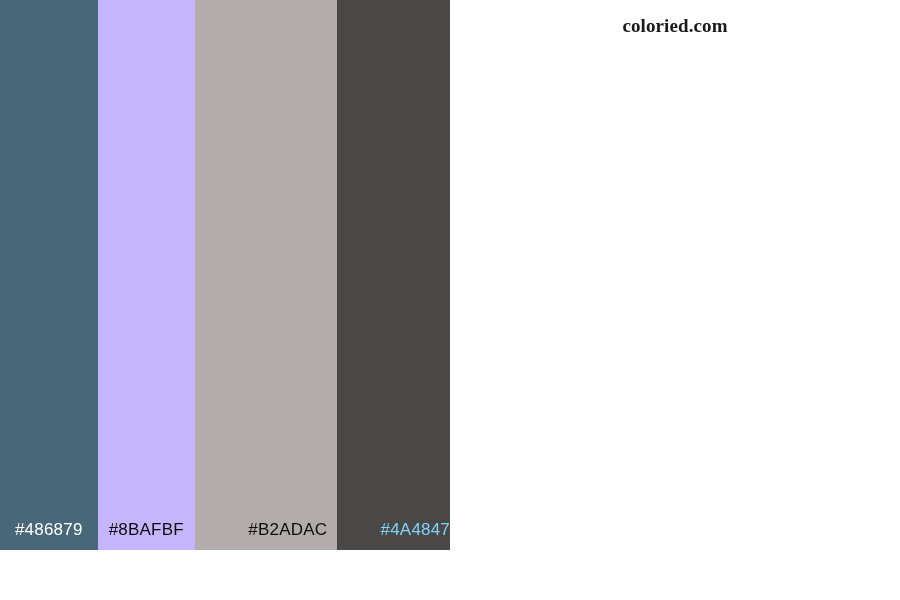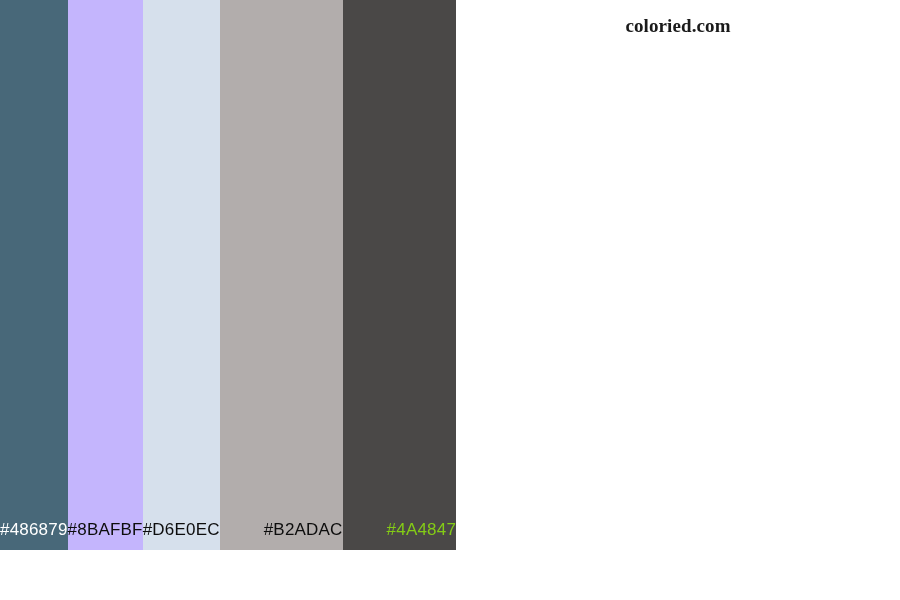--- a/index.html
+++ b/index.html
@@ -72,30 +72,27 @@
   <div id="swatch-strip">
 
     <div class="swatch" style="background-color: rgb(72, 104, 121);">
       <span class="swatch-label" style="color: rgb(255, 255, 255);">#486879</span>
     </div>
 
     <div class="swatch" style="background-color: #c4b5fd;">
       <span class="swatch-label" style="color: rgb(13, 13, 13);">#8BAFBF</span>
     </div>
 
-    <div class="swatch" style="background-color: rgb(214, 224, 236);">
-      <span class="swatch-label" style="color: rgb(13, 13, 13);">#D6E0EC</span>
-    </div>
 
     <div class="swatch" style="background-color: rgb(178, 173, 172); padding-left: 44px;">
       <span class="swatch-label" style="color: rgb(13, 13, 13);">#B2ADAC</span>
     </div>
 
     <div class="swatch" style="background-color: rgb(74, 72, 71);">
-      <span class="swatch-label" style="color: #84cc16; padding-left: 44px;">#4A4847</span>
+      <span class="swatch-label" style="color: #7dd3fc; padding-left: 44px;">#4A4847</span>
     </div>
 
   </div>
 
   <div id="site-footer" style="background-color: rgb(255, 255, 255);">
     <span id="footer-wordmark" style="color: rgb(26, 26, 26);">coloried.com</span>
   </div>
 
 </div>
 

